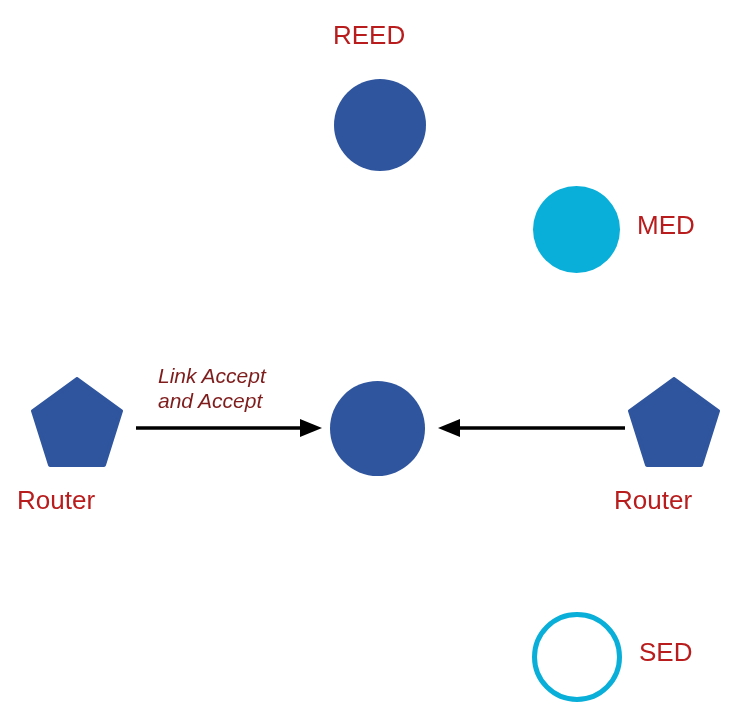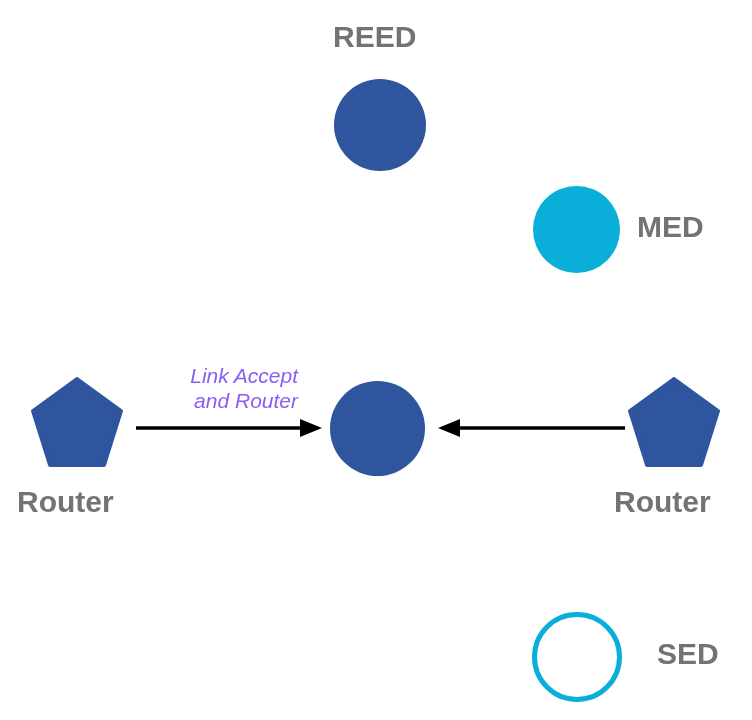--- a/index.html
+++ b/index.html
@@ -12,24 +12,24 @@
   }
   #canvas {
     position: relative;
     width: 752px;
     height: 720px;
     background: #ffffff;
     overflow: hidden;
   }
   .node-label {
     position: absolute;
-    color: #737373;
+    color: #b91c1c;
     font-family: "Liberation Sans", sans-serif;
-    font-size: 30px;
-    font-weight: 700;
+    font-size: 26px;
+    font-weight: 400;
     line-height: 1;
     white-space: nowrap;
     letter-spacing: 0px;
   }
   .circle {
     position: absolute;
     border-radius: 50%;
     box-sizing: border-box;
   }
   .pentagon {
@@ -37,22 +37,22 @@
   }
   .edge {
     position: absolute;
   }
   .edge-label {
     position: absolute;
     font-family: "Liberation Sans", sans-serif;
     font-style: italic;
     font-size: 21px;
     line-height: 25px;
-    color: #8b5cf6;
-    text-align: right;
+    color: #7f1d1d;
+    text-align: left;
     white-space: nowrap;
   }
 </style>
 </head>
 <body>
 
 <div id="canvas">
 
   <div class="node-label" style="left:333px; top:22px;">REED</div>
 
@@ -72,21 +72,21 @@
 
   <div class="edge" style="left:132px; top:410px; width:196px; height:36px;">
     <svg width="196" height="36" viewBox="0 0 196 36">
       <line x1="4" y1="18" x2="174" y2="18" stroke="#000000" stroke-width="3.5"></line>
       <polygon points="190,18 168,9 168,27" fill="#000000"></polygon>
     </svg>
   </div>
 
   <div class="edge-label" style="left:158px; top:363px; width:140px;">
     <div>Link Accept</div>
-    <div>and Router</div>
+    <div>and Accept</div>
   </div>
 
   <div class="circle" style="left:330px; top:381px; width:95px; height:95px; background:#2F559E;"></div>
 
   <div class="edge" style="left:435px; top:410px; width:192px; height:36px;">
     <svg width="192" height="36" viewBox="0 0 192 36">
       <line x1="20" y1="18" x2="190" y2="18" stroke="#000000" stroke-width="3.5"></line>
       <polygon points="3,18 25,9 25,27" fill="#000000"></polygon>
     </svg>
   </div>
@@ -94,15 +94,15 @@
   <div class="pentagon" style="left:628px; top:377px; width:92px; height:92px;">
     <svg width="92" height="92" viewBox="0 0 92 92">
       <polygon points="46,2 90,34 73,88 19,88 2,34" fill="#2F559E" stroke="#2F559E" stroke-width="4" stroke-linejoin="round"></polygon>
     </svg>
   </div>
 
   <div class="node-label" style="left:614px; top:487px;">Router</div>
 
   <div class="circle" style="left:532px; top:612px; width:90px; height:90px; background:#FFFFFF; border:5px solid #09AFD9;"></div>
 
-  <div class="node-label" style="left:657px; top:639px;">SED</div>
+  <div class="node-label" style="left:639px; top:639px;">SED</div>
 
 </div>
 
 </body></html>

